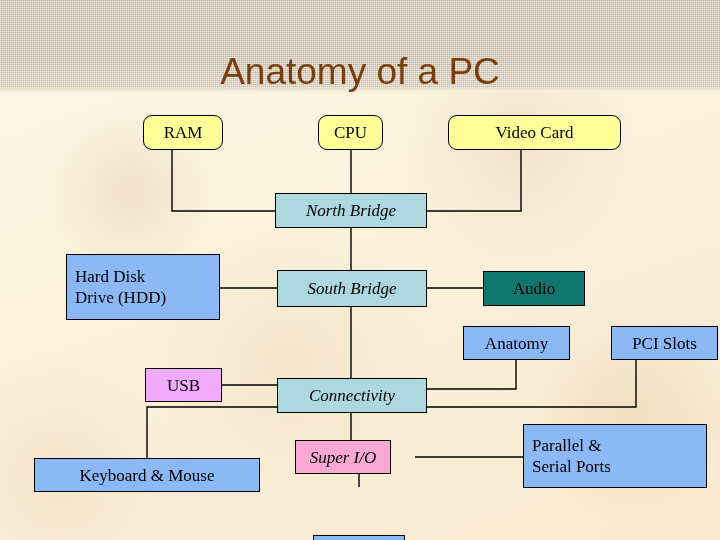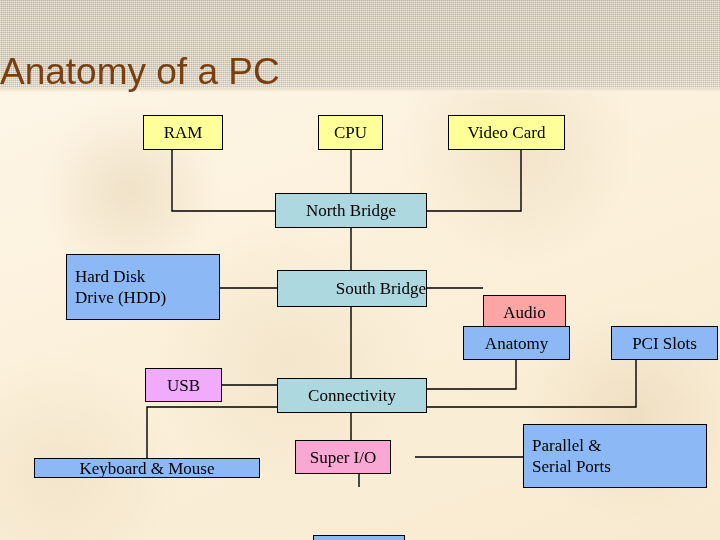--- a/index.html
+++ b/index.html
@@ -47,21 +47,21 @@
     right: 0;
     bottom: 0;
     height: 4px;
     background: linear-gradient(180deg, rgba(230,220,200,0.9), rgba(253,243,224,1));
   }
   #slide-title {
     position: absolute;
     left: 0;
     top: 25px;
     width: 720px;
-    text-align: left;
+    text-align: center;
     font-family: "Liberation Sans", "DejaVu Sans", sans-serif;
     font-size: 37px;
     font-weight: normal;
     color: #7a3f10;
     letter-spacing: 0px;
     line-height: 44px;
     white-space: nowrap;
   }
   
   #body-area {
@@ -102,22 +102,22 @@
   }
   .node.center {
     justify-content: center;
     text-align: center;
   }
   .node.left {
     justify-content: flex-start;
     text-align: left;
     padding-left: 8px;
   }
-  .fill-yellow  { background: #ffff99; }
-  .fill-cyan    { background: #add8e0; }
+  .fill-yellow  { background: #ffff99; border-radius: 9px; }
+  .fill-cyan    { background: #add8e0; font-style: italic; }
   .fill-blue    { background: #8cb9f5; }
 </style>
 </head>
 <body>
 
 <div id="slide">
 
   <div id="title-band"></div>
   <div id="body-area"></div>
 
@@ -136,30 +136,30 @@
       <path d="M 222,385 L 277,385" fill="none" stroke="#000000" stroke-width="1.4"></path>
       <path d="M 277,407 L 147,407 L 147,458" fill="none" stroke="#000000" stroke-width="1.4"></path>
       <path d="M 351,413 L 351,440" fill="none" stroke="#000000" stroke-width="1.4"></path>
       <path d="M 415,457 L 523,457" fill="none" stroke="#000000" stroke-width="1.4"></path>
       <path d="M 359,474 L 359,487" fill="none" stroke="#000000" stroke-width="1.4"></path>
     </svg>
 
   <div id="node-layer">
       <div class="node center fill-yellow" style="left: 143px; top: 115px; width: 80px; height: 35px; background: rgb(255, 255, 153);"><span>RAM</span></div>
       <div class="node center fill-yellow" style="left: 318px; top: 115px; width: 65px; height: 35px; background: rgb(255, 255, 153);"><span>CPU</span></div>
-      <div class="node center fill-yellow" style="left: 448px; top: 115px; width: 117px; height: 35px; background: rgb(255, 255, 153); text-align: center;"><span>Video Card</span></div>
+      <div class="node center fill-yellow" style="left: 448px; top: 115px; width: 173px; height: 35px; background: rgb(255, 255, 153); text-align: center;"><span>Video Card</span></div>
       <div class="node center fill-cyan" style="left: 275px; top: 193px; width: 152px; height: 35px; background: rgb(173, 216, 224);"><span>North Bridge</span></div>
       <div class="node left fill-blue" style="left: 66px; top: 254px; width: 154px; height: 66px; background: rgb(140, 185, 245);"><span>Hard Disk
 Drive (HDD)</span></div>
-      <div class="node center fill-cyan" style="left: 277px; top: 270px; width: 150px; height: 37px; background: rgb(173, 216, 224); justify-content: flex-end;"><span>South Bridge</span></div>
-      <div class="node center fill-blue" style="left: 483px; top: 271px; width: 83px; height: 35px; background: #fca5a5; margin-top: 24px;"><span>Audio</span></div>
+      <div class="node center fill-cyan" style="left: 277px; top: 270px; width: 150px; height: 37px; background: rgb(173, 216, 224);"><span>South Bridge</span></div>
+      <div class="node center fill-blue" style="left: 483px; top: 271px; width: 102px; height: 35px; background: #0f766e;"><span>Audio</span></div>
       <div class="node center fill-blue" style="left: 463px; top: 326px; width: 107px; height: 34px; background: rgb(140, 185, 245);"><span>Anatomy</span></div>
       <div class="node center fill-blue" style="left: 583px; top: 326px; width: 107px; height: 34px; background: rgb(140, 185, 245); margin-left: 28px;"><span>PCI Slots</span></div>
       <div class="node center fill-blue" style="left: 145px; top: 368px; width: 77px; height: 34px; background: #f0abfc;"><span>USB</span></div>
       <div class="node center fill-cyan" style="left: 277px; top: 378px; width: 150px; height: 35px; background: rgb(173, 216, 224);"><span>Connectivity</span></div>
       <div class="node center fill-cyan" style="left: 295px; top: 440px; width: 96px; height: 34px; background: #f9a8d4;"><span>Super I/O</span></div>
       <div class="node left fill-blue" style="left: 523px; top: 424px; width: 184px; height: 64px; background: rgb(140, 185, 245);"><span>Parallel &amp;
 Serial Ports</span></div>
-      <div class="node center fill-blue" style="left: 34px; top: 458px; width: 226px; height: 20px; background: rgb(140, 185, 245);"><span>Keyboard &amp; Mouse</span></div>
+      <div class="node center fill-blue" style="left: 34px; top: 458px; width: 226px; height: 34px; background: rgb(140, 185, 245);"><span>Keyboard &amp; Mouse</span></div>
       <div class="node center fill-blue" style="left: 313px; top: 487px; width: 92px; height: 35px; background: rgb(140, 185, 245); margin-top: 48px;"><span>Floppy</span></div>
     </div>
 
 </div>
 
 </body></html>

